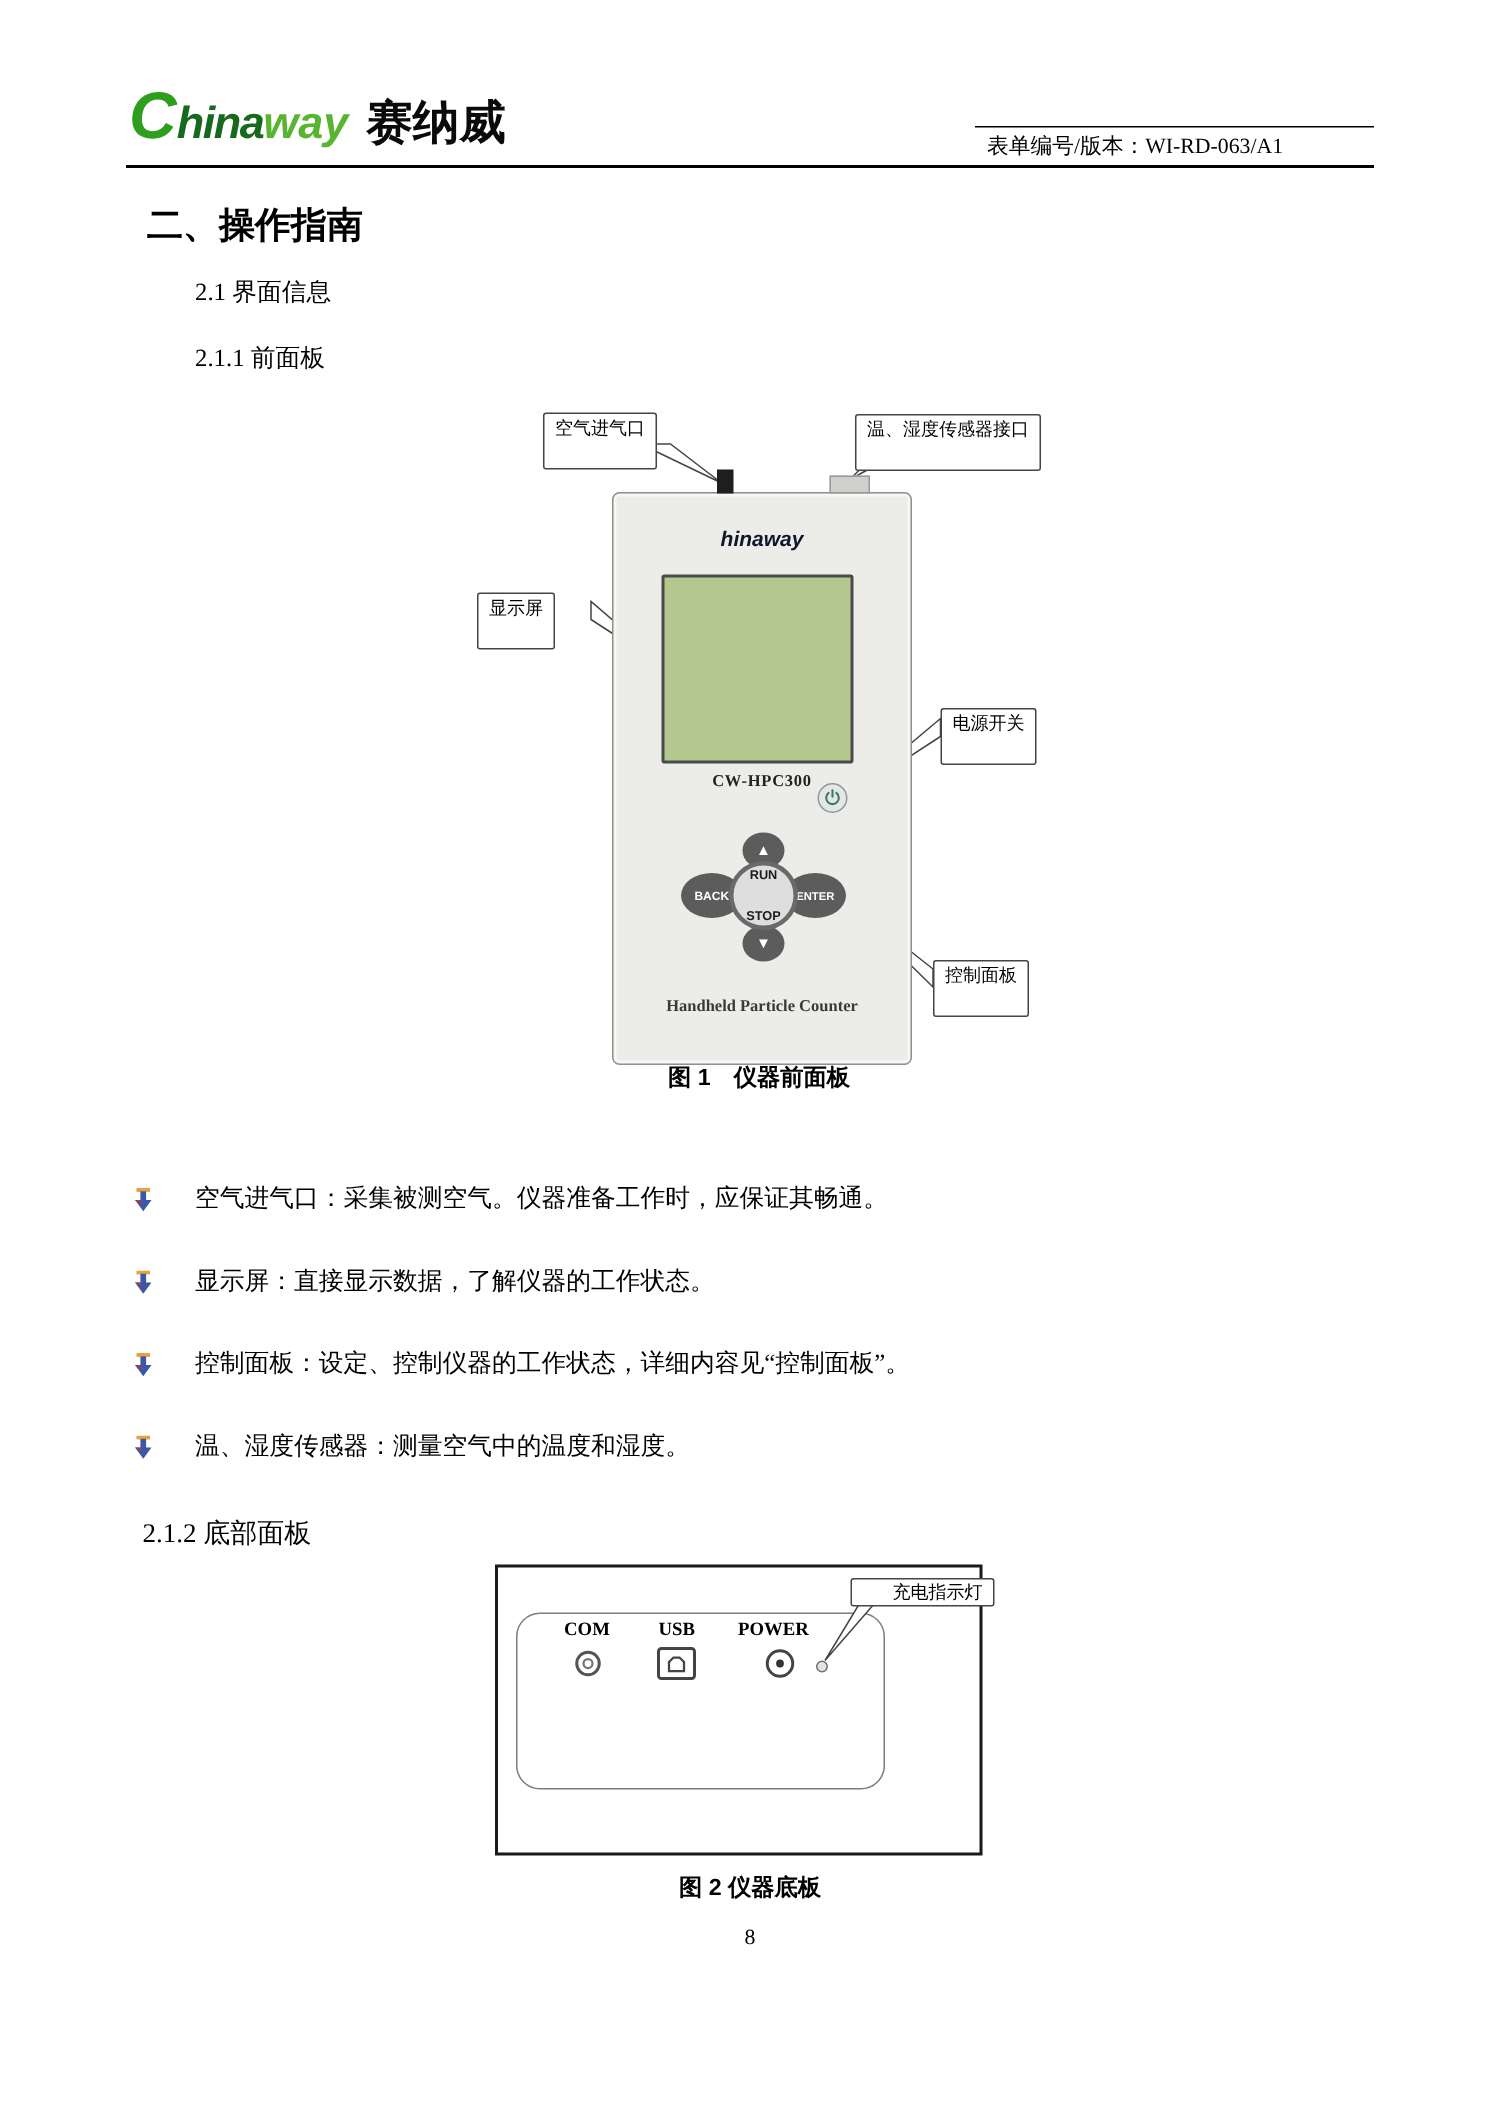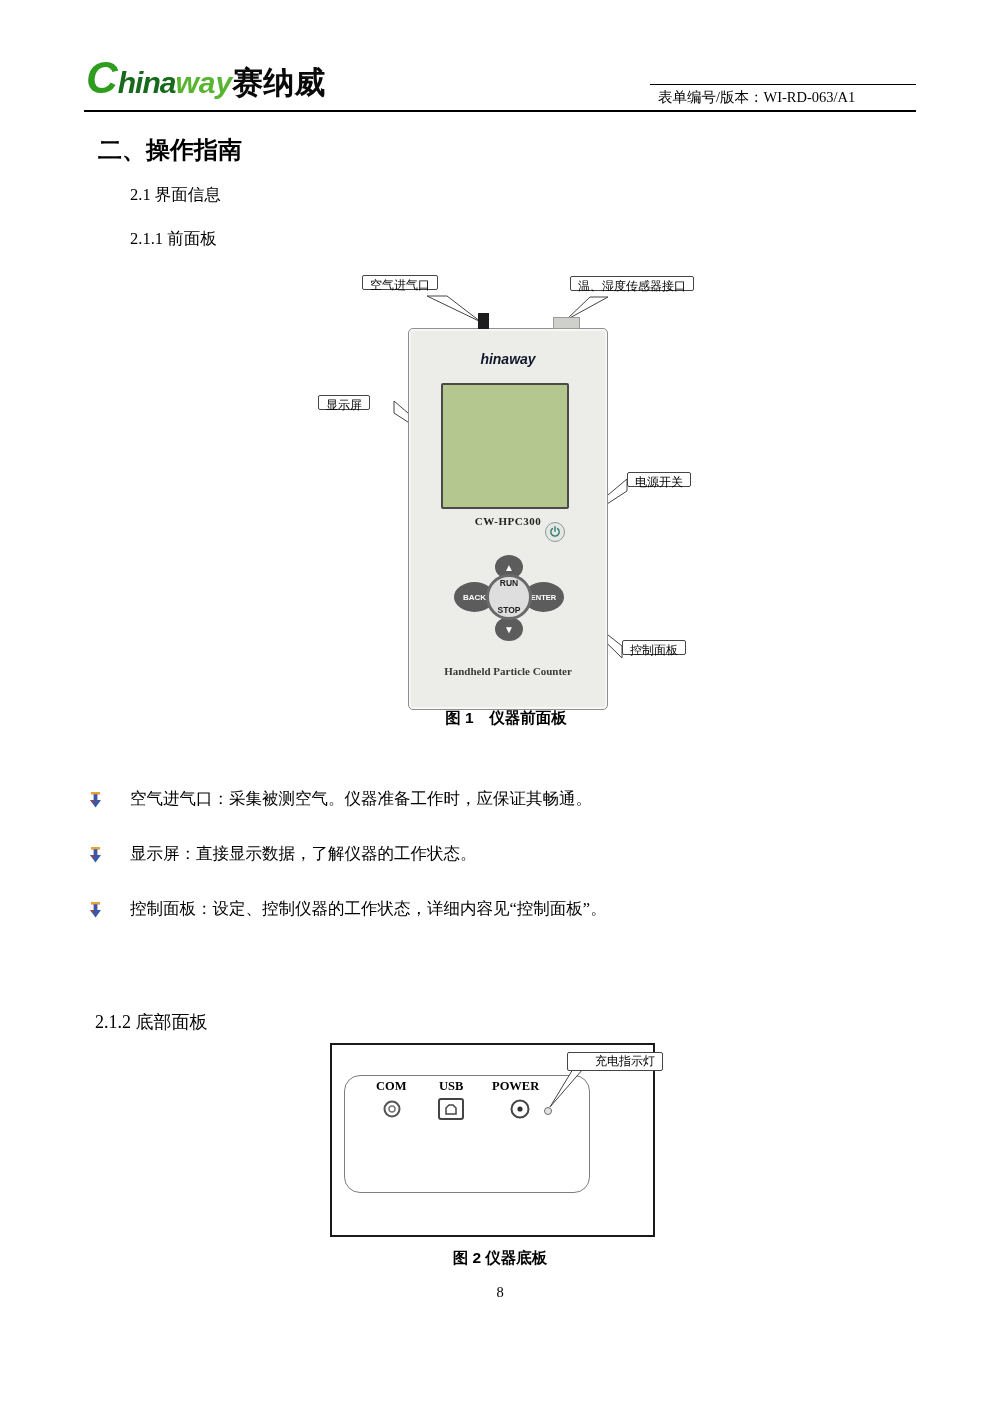--- a/index.html
+++ b/index.html
@@ -10,38 +10,38 @@
     font-family:"Liberation Serif", serif;
     overflow:hidden;
   }
   .abs { position:absolute; }
 
   
   .logo { left:86px; top:56px; display:flex; align-items:baseline; white-space:nowrap; }
   .logo-c   { font-family:"Liberation Sans",sans-serif; font-style:italic; font-weight:bold; font-size:44px; color:#2f9e1f; line-height:1; }
   .logo-hina{ font-family:"Liberation Sans",sans-serif; font-style:italic; font-weight:bold; font-size:30px; color:#17691c; letter-spacing:-1px; }
   .logo-way { font-family:"Liberation Sans",sans-serif; font-style:italic; font-weight:bold; font-size:30px; color:#58b431; }
-  .logo-cn  { font-family:"Liberation Sans",sans-serif; font-weight:bold; font-size:31px; color:#0a0a0a; margin-left:0; }
+  .logo-cn  { font-family:"Liberation Sans",sans-serif; font-weight:bold; font-size:31px; color:#0a0a0a; margin-left:12px; }
   .doc-number { left:658px; top:88px; font-size:14.5px; }
   .hr-top  { left:650px; top:84px; width:266px; border-top:1px solid #000; }
   .hr-main { left:84px;  top:110px; width:832px; border-top:2px solid #000; }
 
   
   .main-title { left:98px; top:134px; font-family:"Liberation Sans",sans-serif; font-weight:bold; font-size:24px; }
   .sub-1 { left:130px; top:184px; font-size:16.5px; }
   .sub-2 { left:130px; top:228px; font-size:16.5px; }
   .sub-3 { left:95px;  top:1010px; font-size:18px; }
 
   
   .fig1 { left:0; top:262px; width:1000px; height:478px; }
   .fig1 svg.leaders { position:absolute; left:0; top:0; z-index:1; }
   .callout {
     position:absolute; z-index:3; background:#fff; border:1px solid #444;
     font-family:"Liberation Sans",sans-serif; font-size:12px; line-height:19px;
-    padding:0 7px; height:15px; white-space:nowrap; border-radius:2px;
+    padding:0 7px; height:38px; white-space:nowrap; border-radius:2px;
   }
   .co-air     { left:362px; top:13px; }
   .co-sensor  { left:570px; top:14px; }
   .co-display { left:318px; top:133px; }
   .co-power   { left:627px; top:210px; }
   .co-control { left:622px; top:378px; }
 
   .device {
     position:absolute; left:408px; top:66px; width:200px; height:382px; z-index:2;
     background:#ecece9; border:1px solid #8f8f8f; border-radius:5px;
@@ -189,20 +189,29 @@
   </div>
   <div class="abs bullet-row b2">
     <svg class="bullet-icon" viewBox="0 0 15 17">
       <rect x="3" y="0" width="9" height="2.6" fill="#e9a13b"></rect>
       <rect x="5.6" y="2.2" width="3.8" height="6.5" fill="#3a57a8"></rect>
       <polygon points="2,8 13,8 7.5,15.5" fill="#3a57a8"></polygon>
       <polygon points="2,8 5.2,8 7.5,11.4" fill="#b23a2f"></polygon>
     </svg>
     <span class="bullet-text">显示屏：直接显示数据，了解仪器的工作状态。</span>
   </div>
+  <div class="abs bullet-row b4">
+    <svg class="bullet-icon" viewBox="0 0 15 17">
+      <rect x="3" y="0" width="9" height="2.6" fill="#e9a13b"></rect>
+      <rect x="5.6" y="2.2" width="3.8" height="6.5" fill="#3a57a8"></rect>
+      <polygon points="2,8 13,8 7.5,15.5" fill="#3a57a8"></polygon>
+      <polygon points="2,8 5.2,8 7.5,11.4" fill="#b23a2f"></polygon>
+    </svg>
+    <span class="bullet-text">温、湿度传感器：测量空气中的温度和湿度。</span>
+  </div>
 
   <div class="abs sub-3">2.1.2 底部面板</div>
 
   <div class="abs fig2">
     <svg class="leaders" width="321" height="190">
       <polygon points="241,24 251,24 218,62" fill="#ffffff" stroke="#444" stroke-width="1"></polygon>
     </svg>
 
     <div class="panel"></div>
 

